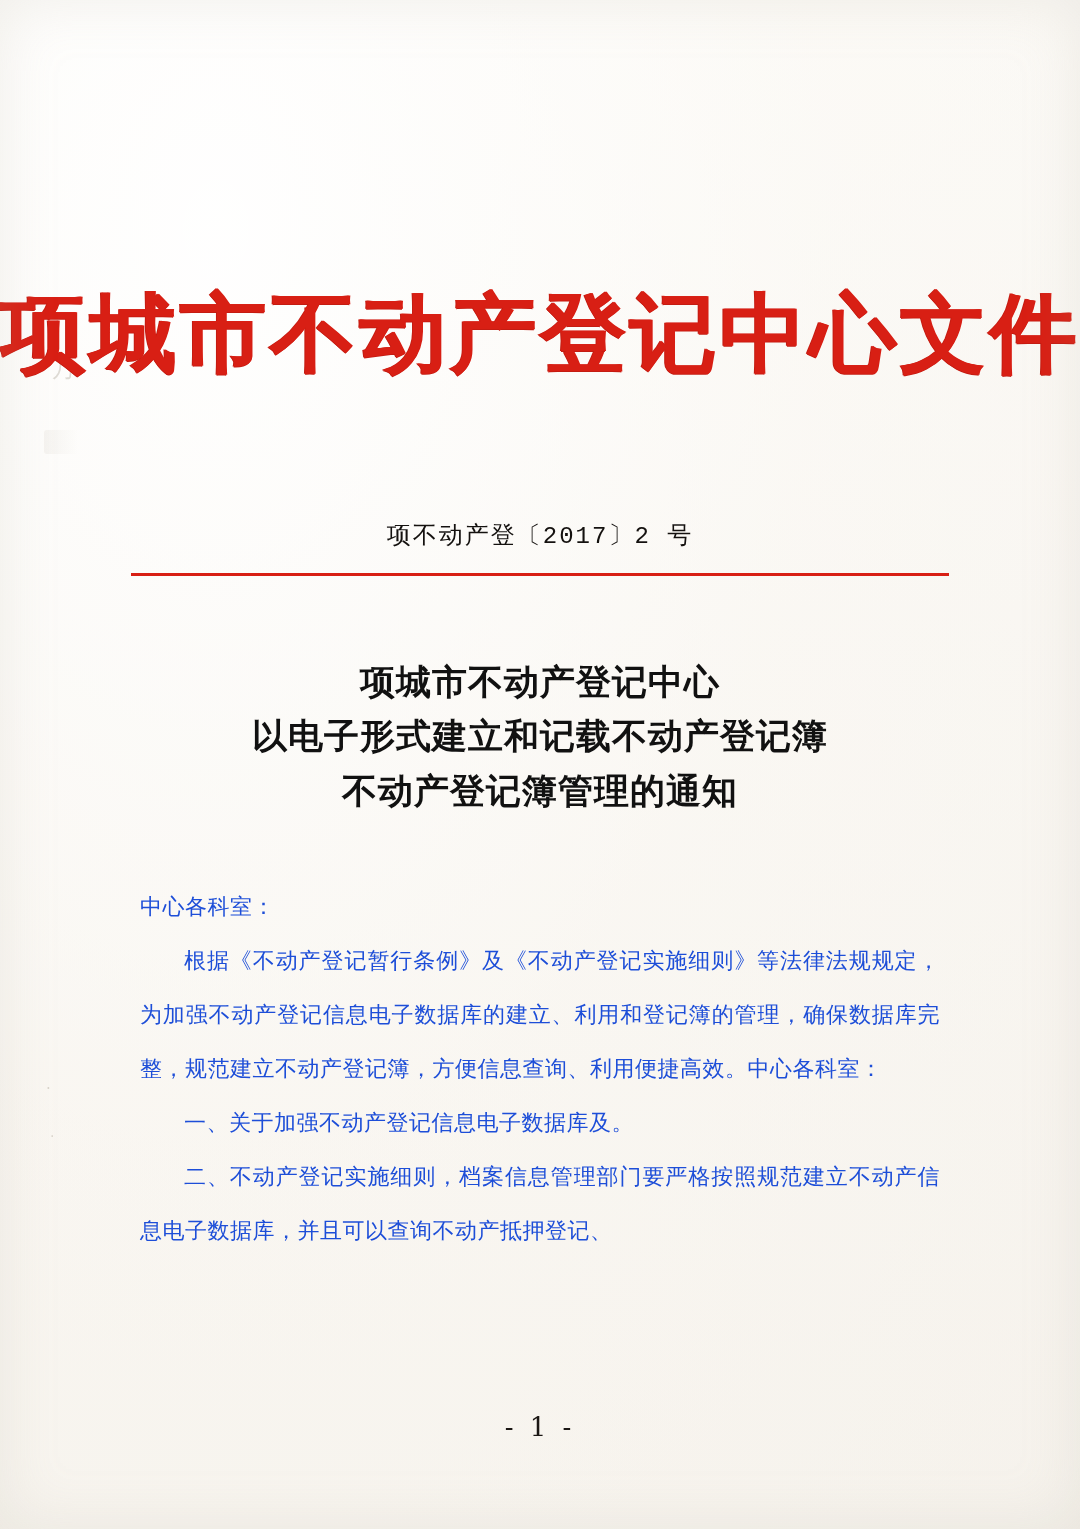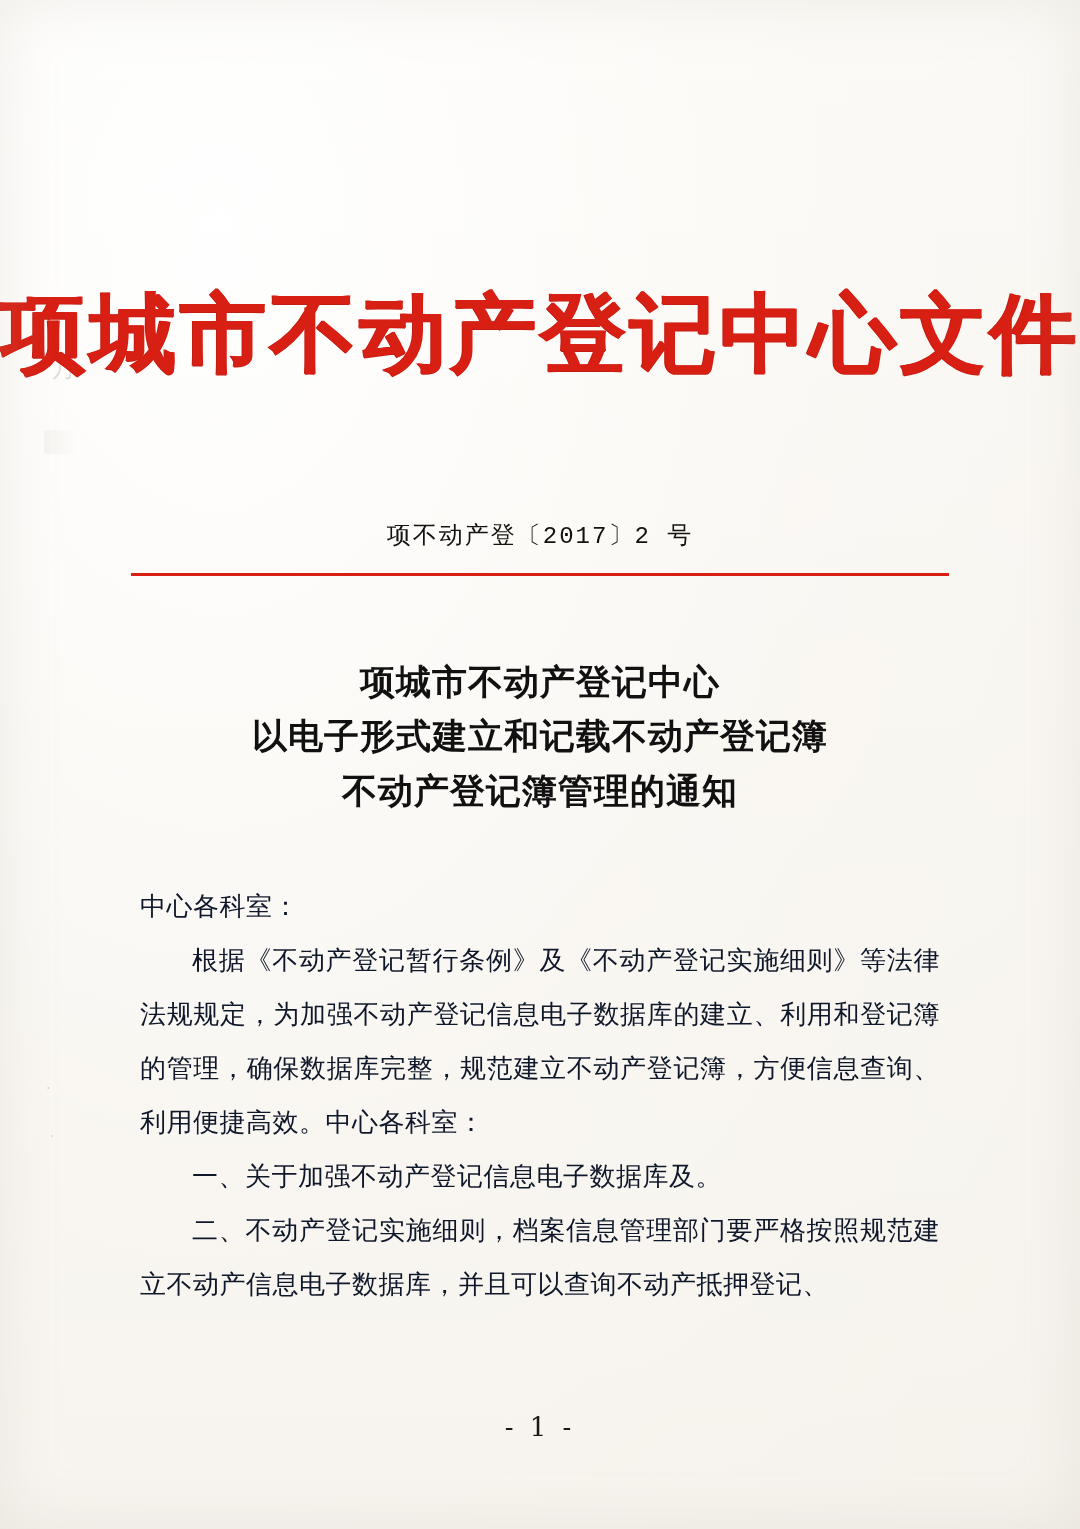--- a/index.html
+++ b/index.html
@@ -96,23 +96,23 @@
   }
   .doc-title .line { display: block; }
 
   
   .body-block {
     position: absolute;
     top: 880px;
     left: 140px;
     width: 800px;
     font-family: Liberation Serif, serif;
-    font-size: 26px;
+    font-size: 22px;
     line-height: 54px;
-    color: #0f172a;
+    color: #1d4ed8;
     letter-spacing: 0.5px;
   }
   .salutation {
     text-indent: 0;
   }
   .para {
     text-indent: 2em;
     text-align: justify;
   }
 

